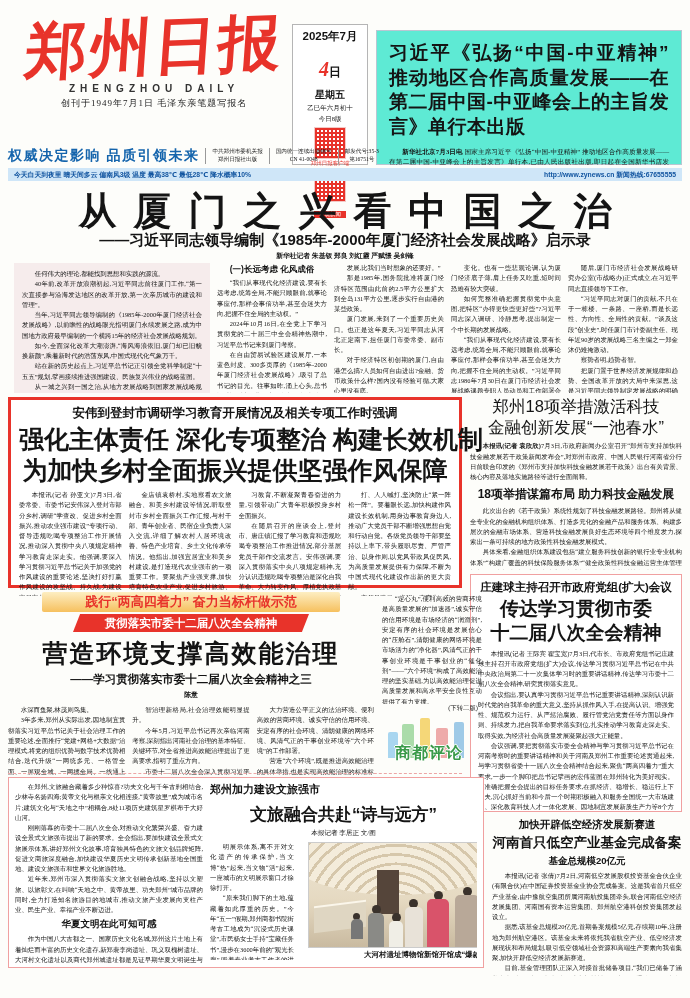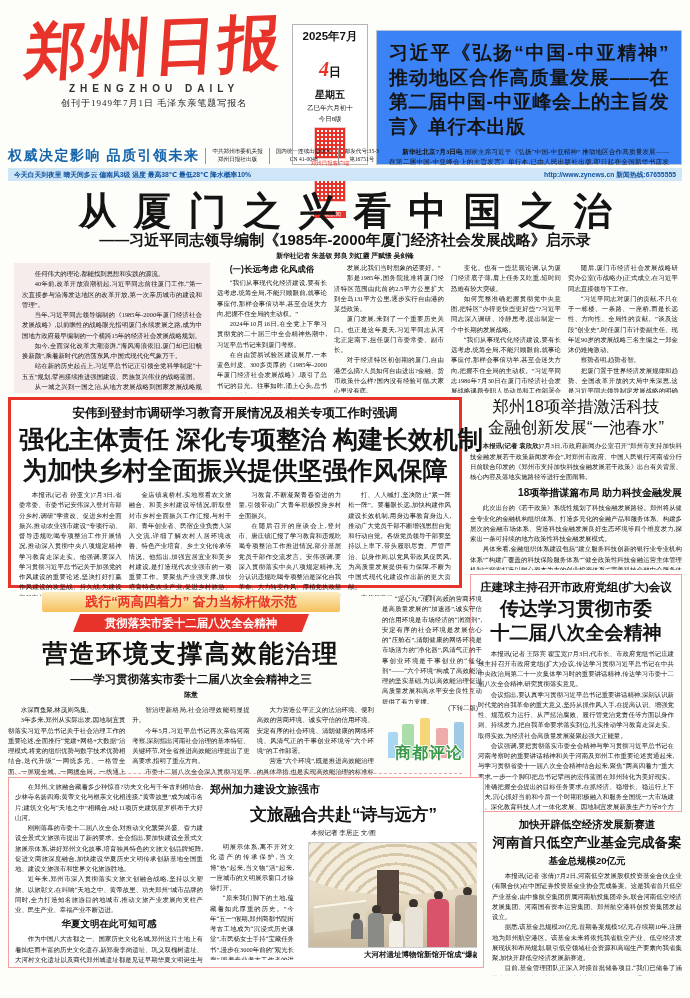--- a/index.html
+++ b/index.html
@@ -23,21 +23,21 @@
   .date-day b{color:#e8332a;font-size:20px;font-style:italic;font-family:"Liberation Serif",serif;}
   .date-week{font-size:10px;font-weight:bold;margin-top:7px;}
   .date-lunar{font-size:6.5px;margin-top:2px;}
   .date-pages{font-size:6.5px;margin-top:2px;}
   .qr{width:30px;height:30px;margin:3px auto 0;border:1px solid #f3c9c6;
       background:repeating-linear-gradient(0deg,#e8332a 0 2px,transparent 2px 4px),
                  repeating-linear-gradient(90deg,#e8332a 0 2px,#fff 2px 4px);}
   .qr-label1{font-size:5.5px;color:#e8332a;margin-top:1px;}
   .qr-label2{display:inline-block;font-size:5.5px;color:#fff;background:#e8332a;padding:0 5px;margin-top:1px;}
   .top-box{position:absolute;left:376px;top:30px;width:306px;height:135px;border:1px solid #b9c6d2;
-           box-sizing:border-box;padding:10px 12px 0;background:#3b82f6;}
+           box-sizing:border-box;padding:10px 12px 0;background:#5eead4;}
   .top-box-hl{font-size:19px;line-height:1.3;font-weight:bold;text-align:justify;letter-spacing:.5px;}
   .top-box-lead{font-size:6.6px;line-height:1.6;text-align:justify;text-indent:2em;margin-top:7px;}
   .info-row{position:absolute;left:8px;top:146px;width:362px;height:20px;display:flex;align-items:center;}
   .slogan{color:#1464ac;font-weight:bold;font-size:14px;letter-spacing:1.5px;white-space:nowrap;}
   .pub-cell{border-left:1px solid #999;margin-left:6px;padding-left:6px;font-size:5.6px;line-height:1.35;
             text-align:center;white-space:nowrap;}
   .pub-cell:first-of-type{border-left:none;}
   .weather-bar{position:absolute;left:8px;top:168px;width:674px;height:13px;background:#cfe6f8;color:#1255a0;
                font-size:6.8px;font-weight:bold;display:flex;justify-content:space-between;align-items:center;
                padding:0 6px;box-sizing:border-box;font-family:"Liberation Sans","DejaVu Sans",sans-serif;}
@@ -56,21 +56,21 @@
   .anwei-box{position:absolute;left:8px;top:397px;width:454px;height:191px;border:3px solid #e8332a;
              box-sizing:border-box;padding:5px 8px;background:#fff;}
   .anwei-kicker{text-align:center;font-size:12.5px;font-weight:bold;}
   .anwei-hl{text-align:center;font-size:25px;font-weight:900;line-height:1.22;margin-top:2px;white-space:nowrap;}
   .anwei-cols{display:flex;gap:7px;height:106px;margin-top:5px;overflow:hidden;}
   .anwei-cols>div{flex:1;overflow:hidden;}
 
   
   .techfin{position:absolute;left:470px;top:396px;width:212px;height:174px;overflow:hidden;}
   .techfin-hl{font-size:16.5px;font-weight:400;text-align:center;line-height:1.25;}
-  .techfin-sub{font-size:10px;font-weight:bold;text-align:right;margin:4px 0 3px;}
+  .techfin-sub{font-size:12px;font-weight:bold;text-align:center;margin:4px 0 3px;}
   .zhuang-box{position:absolute;left:470px;top:574px;width:212px;height:238px;border:1px solid #f0a0a0;
               box-sizing:border-box;padding:5px 7px;overflow:hidden;background:#fff;}
   .zhuang-kicker{font-size:11.5px;font-weight:bold;text-align:center;}
   .zhuang-hl{font-size:19px;font-weight:900;text-align:center;line-height:1.25;margin:2px 0 4px;}
 
   
   .env-sec{position:absolute;left:8px;top:592px;width:474px;height:178px;}
   .env-left{position:absolute;left:0;top:0;width:366px;height:178px;}
   .banner1{width:298px;margin:0 auto;text-align:center;font-size:13px;font-weight:900;color:#e8332a;
            background:linear-gradient(#fdeec2,#f6c05e);padding:1px 0;border-radius:2px;

